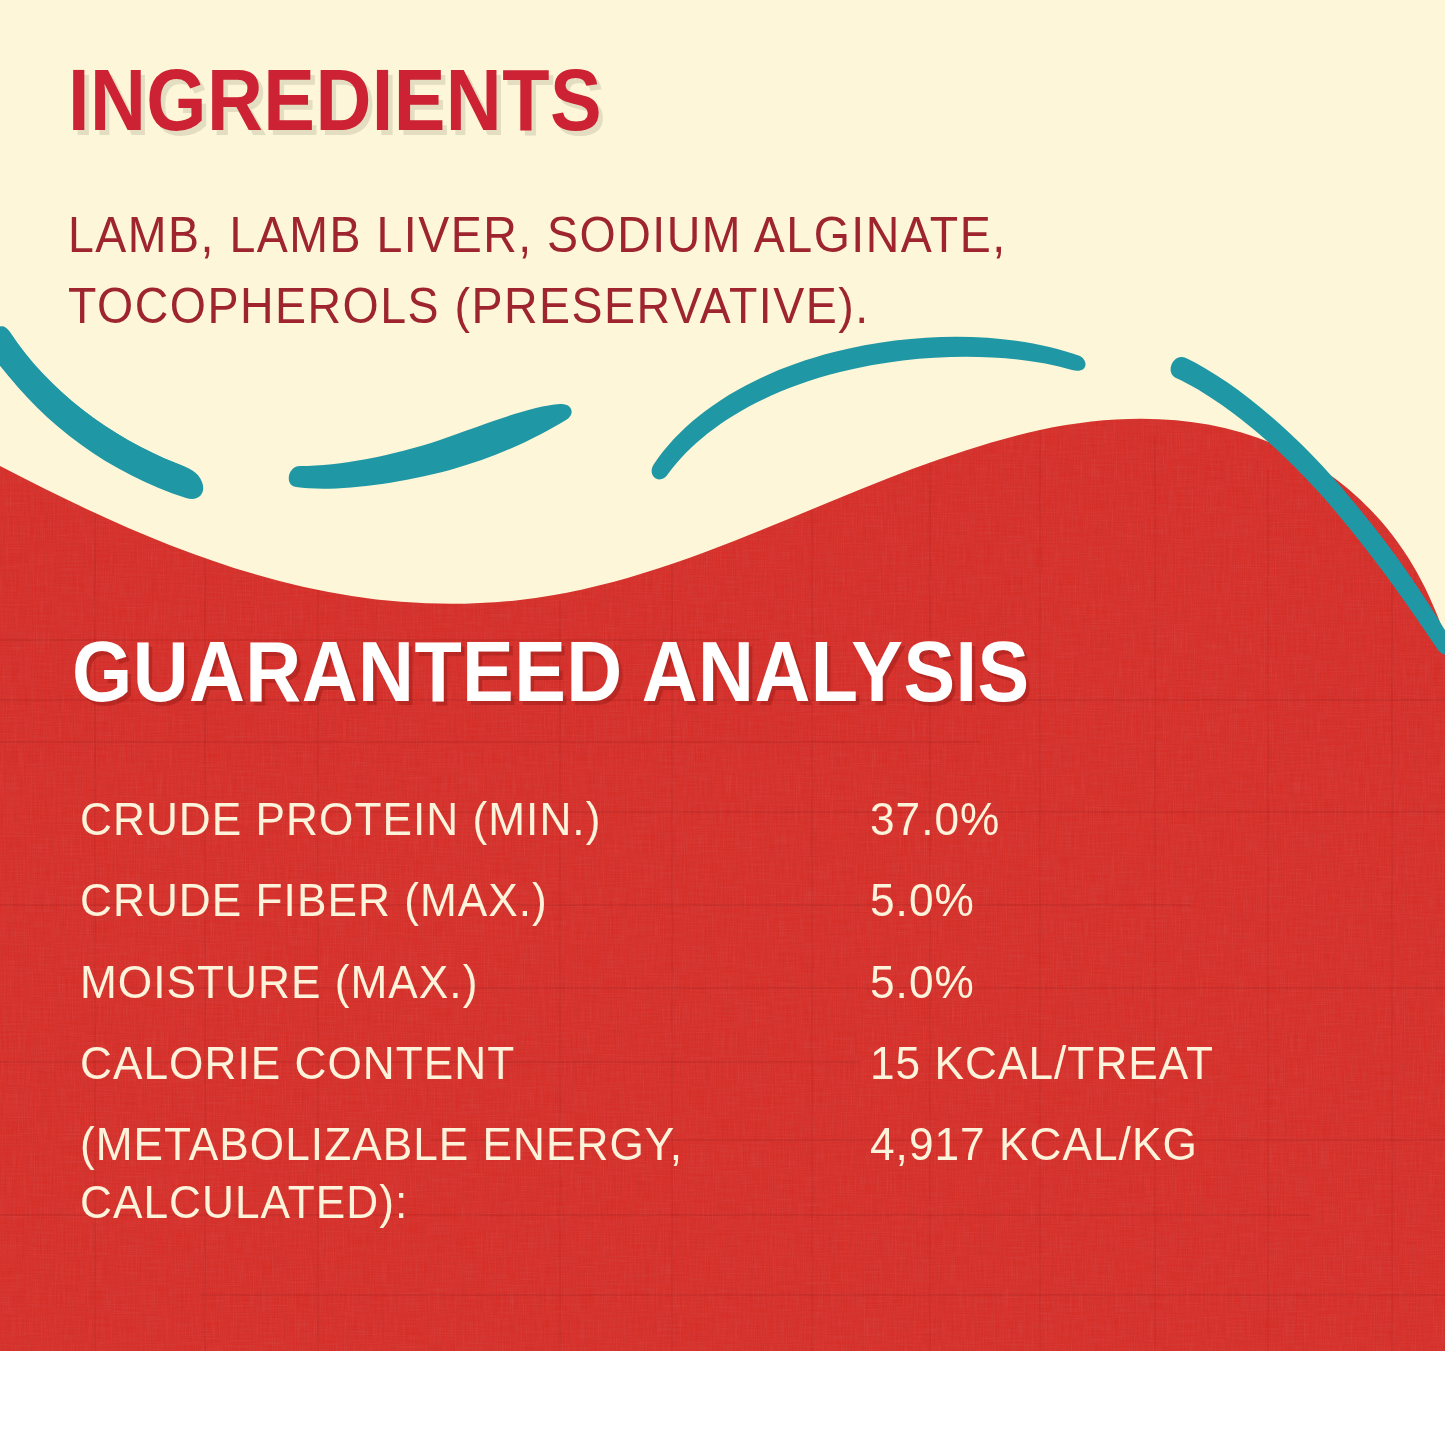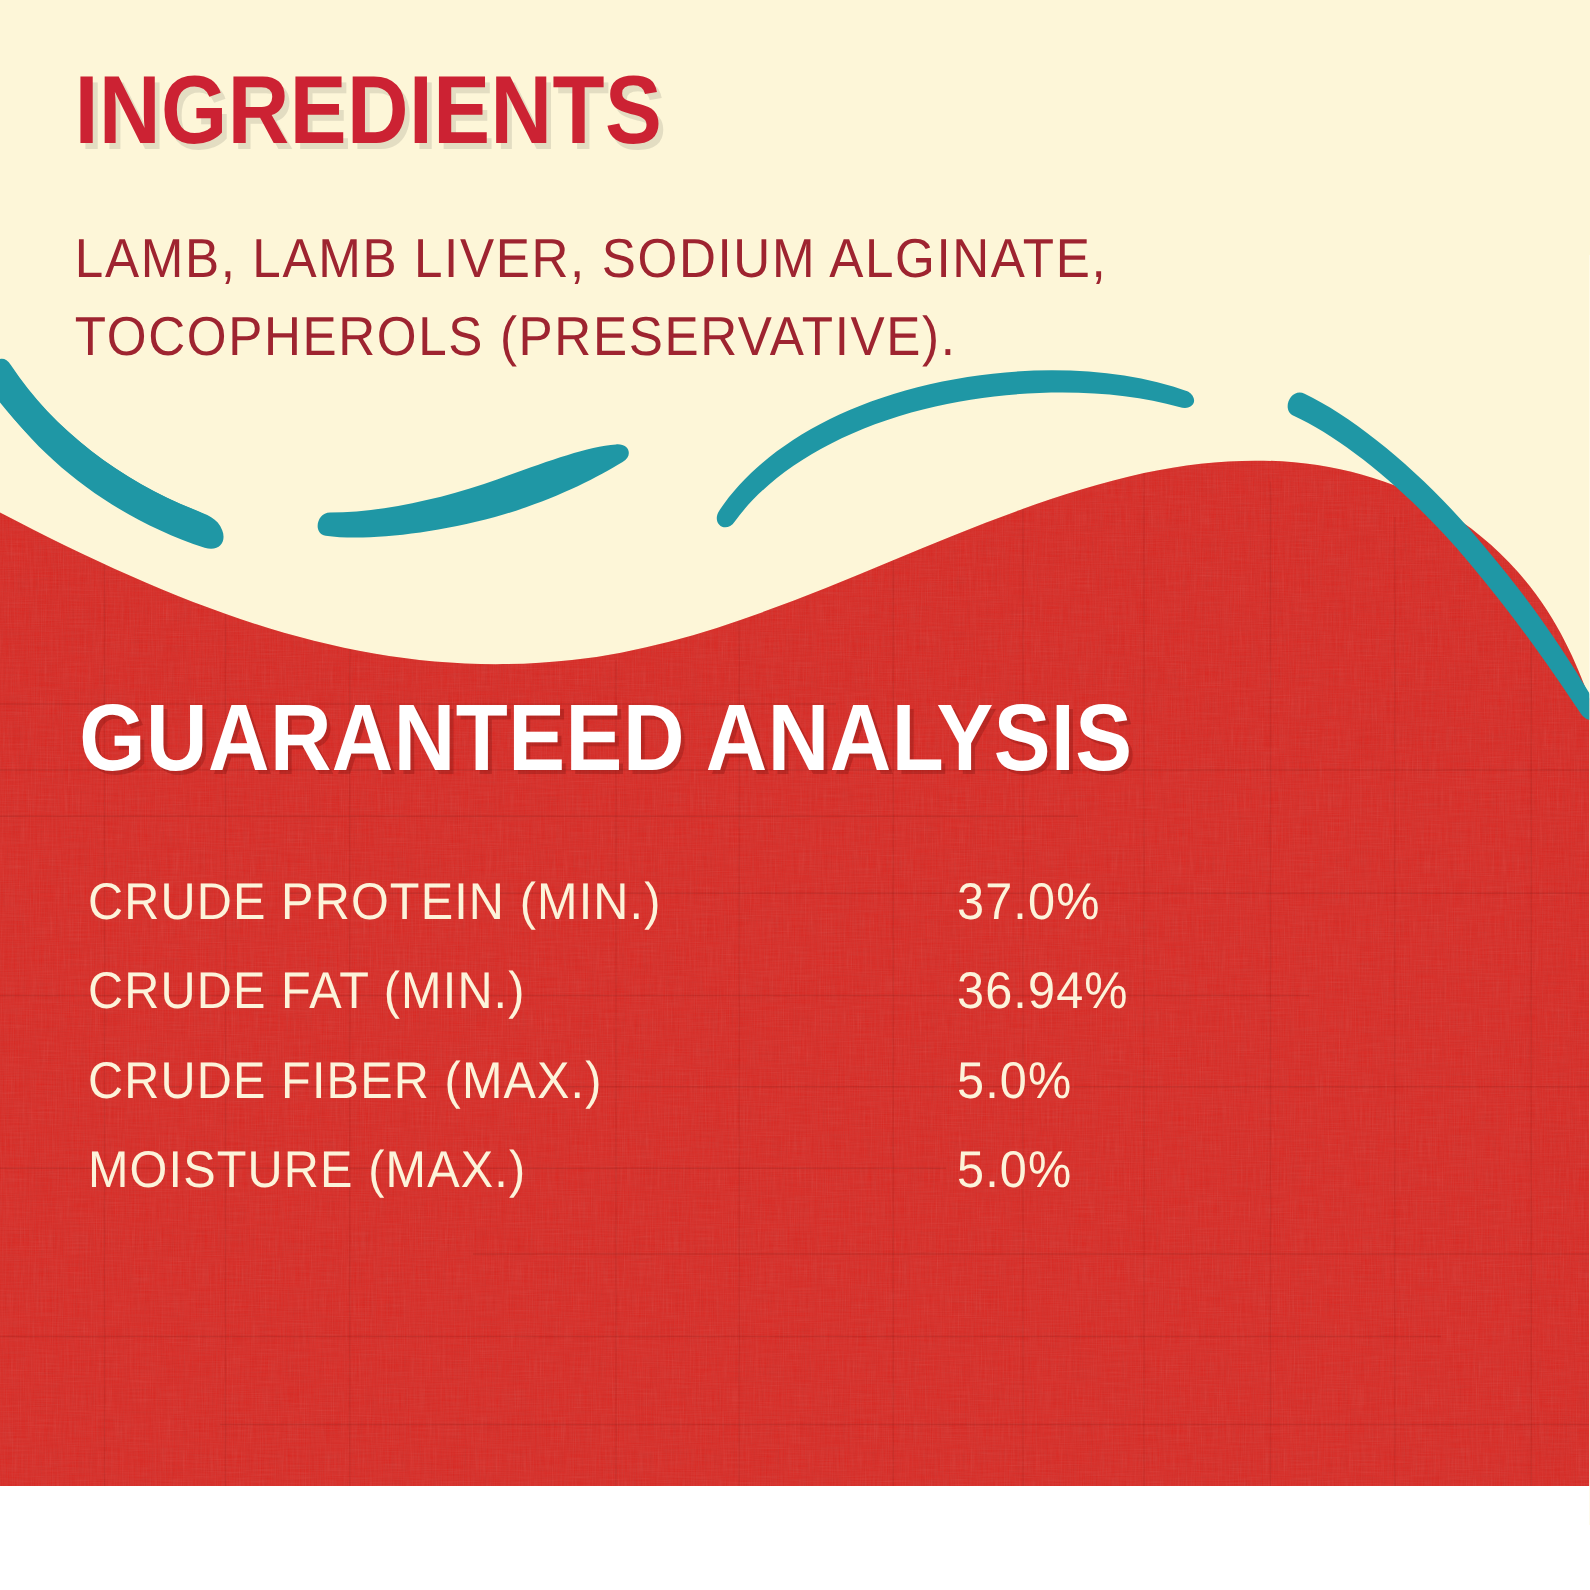--- a/index.html
+++ b/index.html
@@ -240,27 +240,32 @@
 
   <div class="ga-block">
     <div class="ga-title">GUARANTEED ANALYSIS</div>
 
     <div class="ga-table">
       <div class="ga-row">
         <div class="ga-label">CRUDE PROTEIN (MIN.)</div>
         <div class="ga-value">37.0%</div>
       </div>
       <div class="ga-row">
-        <div class="ga-label">CRUDE FAT (MIN.)</div>
-        <div class="ga-value">36.94%</div>
-      </div>
-      <div class="ga-row">
         <div class="ga-label">CRUDE FIBER (MAX.)</div>
         <div class="ga-value">5.0%</div>
       </div>
       <div class="ga-row">
         <div class="ga-label">MOISTURE (MAX.)</div>
         <div class="ga-value">5.0%</div>
       </div>
+      <div class="ga-row">
+        <div class="ga-label">CALORIE CONTENT</div>
+        <div class="ga-value">15 KCAL/TREAT</div>
+      </div>
+      <div class="ga-row">
+        <div class="ga-label">(METABOLIZABLE ENERGY,
+CALCULATED):</div>
+        <div class="ga-value">4,917 KCAL/KG</div>
+      </div>
     </div>
   </div>
 
 </div>
 
 </body></html>

